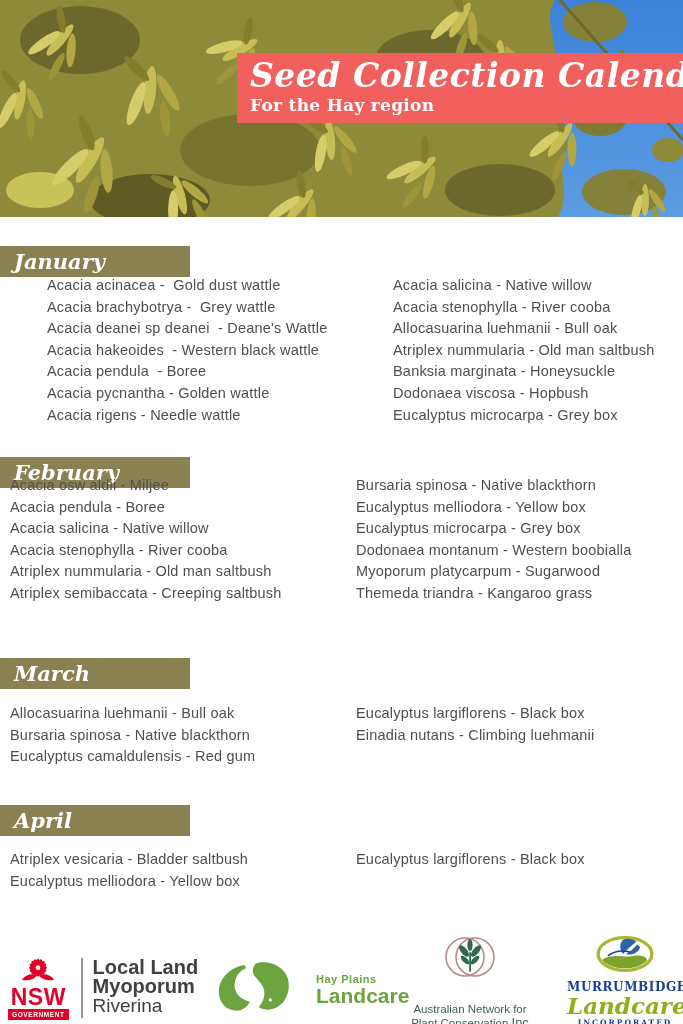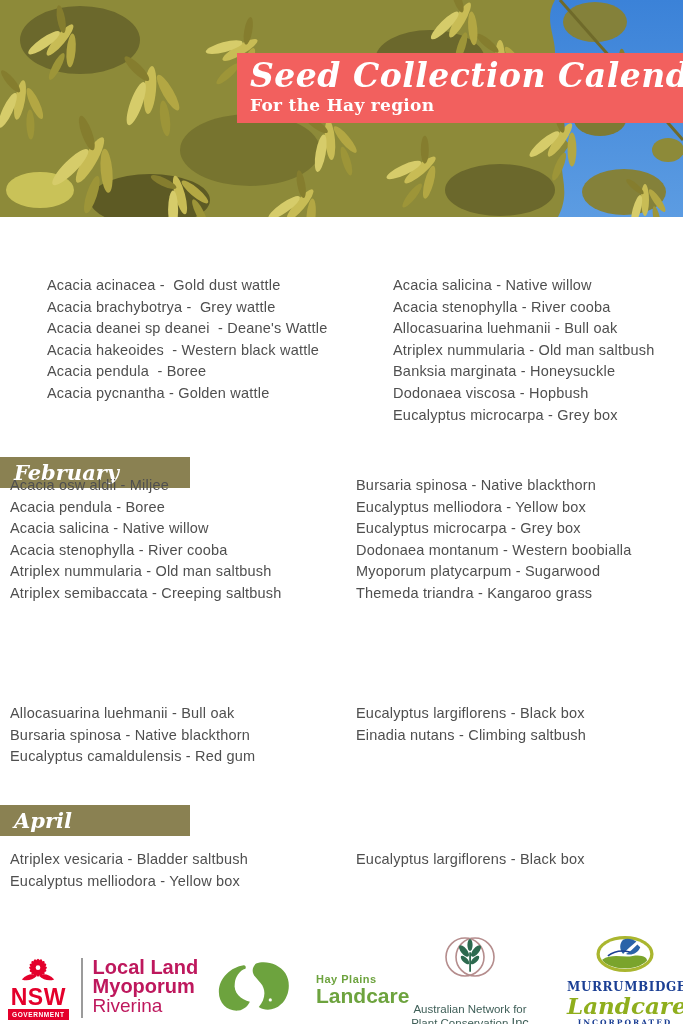--- a/index.html
+++ b/index.html
@@ -47,21 +47,21 @@
   .banner-mar { top:658px; } .cols-mar { top:703px; }
   .banner-apr { top:805px; } .cols-apr { top:849px; }
   
   .footer { position:absolute; left:0; top:930px; width:683px; height:94px; }
   .logo-lls { position:absolute; left:8px; top:26px; display:flex; align-items:stretch; }
   .lls-left { display:flex; flex-direction:column; align-items:center;justify-content:space-between; }
   .lls-nsw { color:#e4002b; font-weight:700; font-size:23px; line-height:21px; letter-spacing:0.5px; }
   .lls-gov { background:#e4002b; color:#ffffff; font-size:6.5px; font-weight:700;
              letter-spacing:0.6px; padding:2px 4px; margin-top:1px; }
   .lls-divider { width:2px; background:#9b9b9b; margin:2px 10px 2px 12px; }
-  .lls-text { color:#be185d; padding-top:2px; }
+  .lls-text { color:#404040; padding-top:2px; }
   .lls-line1, .lls-line2 { font-weight:700; font-size:20px; line-height:19px; }
   .lls-line3 { font-weight:400; font-size:19px; line-height:20px; }
   .logo-hay { position:absolute; left:208px; top:30px; display:flex; }
   .hay-text { margin-left:10px; padding-top:13px; color:#6da33e; }
   .hay-line1 { font-size:11px; font-weight:700; letter-spacing:0.5px; }
   .hay-line2 { font-size:21px; font-weight:700; line-height:22px; }
   .logo-anpc { position:absolute; left:403px; top:4px; width:134px; text-align:center; }
   .anpc-text { color:#3f5f58; font-size:11.5px; line-height:14px; margin-top:16px; }
   .anpc-inc { font-size:13px; }
   .logo-mur { position:absolute; left:567px; top:4px; width:116px; text-align:center; }
@@ -119,28 +119,32 @@
       <use href="#podclump" transform="translate(620,80) rotate(25) scale(0.9)"></use>
       <use href="#podclump" transform="translate(645,200) rotate(-20) scale(0.8)"></use>
       <use href="#podclump" transform="translate(20,100) rotate(-10)"></use>
     </svg>
     <div class="title-banner">
       <div class="page-title">Seed Collection Calendar</div>
       <div class="page-subtitle">For the Hay region</div>
     </div>
   </div>
 
+  <div class="month-banner banner-jan">
+    <span>January</span>
+  </div>
   <div class="cols cols-jan">
     <ul>
         <li>Acacia acinacea -  Gold dust wattle</li>
         <li>Acacia brachybotrya -  Grey wattle</li>
         <li>Acacia deanei sp deanei  - Deane's Wattle</li>
         <li>Acacia hakeoides  - Western black wattle</li>
         <li>Acacia pendula  - Boree</li>
         <li>Acacia pycnantha - Golden wattle</li>
+        <li>Acacia rigens - Needle wattle</li>
       </ul>
     <ul>
         <li>Acacia salicina - Native willow</li>
         <li>Acacia stenophylla - River cooba</li>
         <li>Allocasuarina luehmanii - Bull oak</li>
         <li>Atriplex nummularia - Old man saltbush</li>
         <li>Banksia marginata - Honeysuckle</li>
         <li>Dodonaea viscosa - Hopbush</li>
         <li>Eucalyptus microcarpa - Grey box</li>
       </ul>
@@ -161,29 +165,32 @@
     <ul>
         <li>Bursaria spinosa - Native blackthorn</li>
         <li>Eucalyptus melliodora - Yellow box</li>
         <li>Eucalyptus microcarpa - Grey box</li>
         <li>Dodonaea montanum - Western boobialla</li>
         <li>Myoporum platycarpum - Sugarwood</li>
         <li>Themeda triandra - Kangaroo grass</li>
       </ul>
   </div>
 
+  <div class="month-banner banner-mar">
+    <span>March</span>
+  </div>
   <div class="cols cols-mar">
     <ul>
         <li>Allocasuarina luehmanii - Bull oak</li>
         <li>Bursaria spinosa - Native blackthorn</li>
         <li>Eucalyptus camaldulensis - Red gum</li>
       </ul>
     <ul>
         <li>Eucalyptus largiflorens - Black box</li>
-        <li>Einadia nutans - Climbing saltbush</li>
+        <li>Einadia nutans - Climbing luehmanii</li>
       </ul>
   </div>
 
   <div class="month-banner banner-apr">
     <span>April</span>
   </div>
   <div class="cols cols-apr">
     <ul>
         <li>Atriplex vesicaria - Bladder saltbush</li>
         <li>Eucalyptus melliodora - Yellow box</li>

